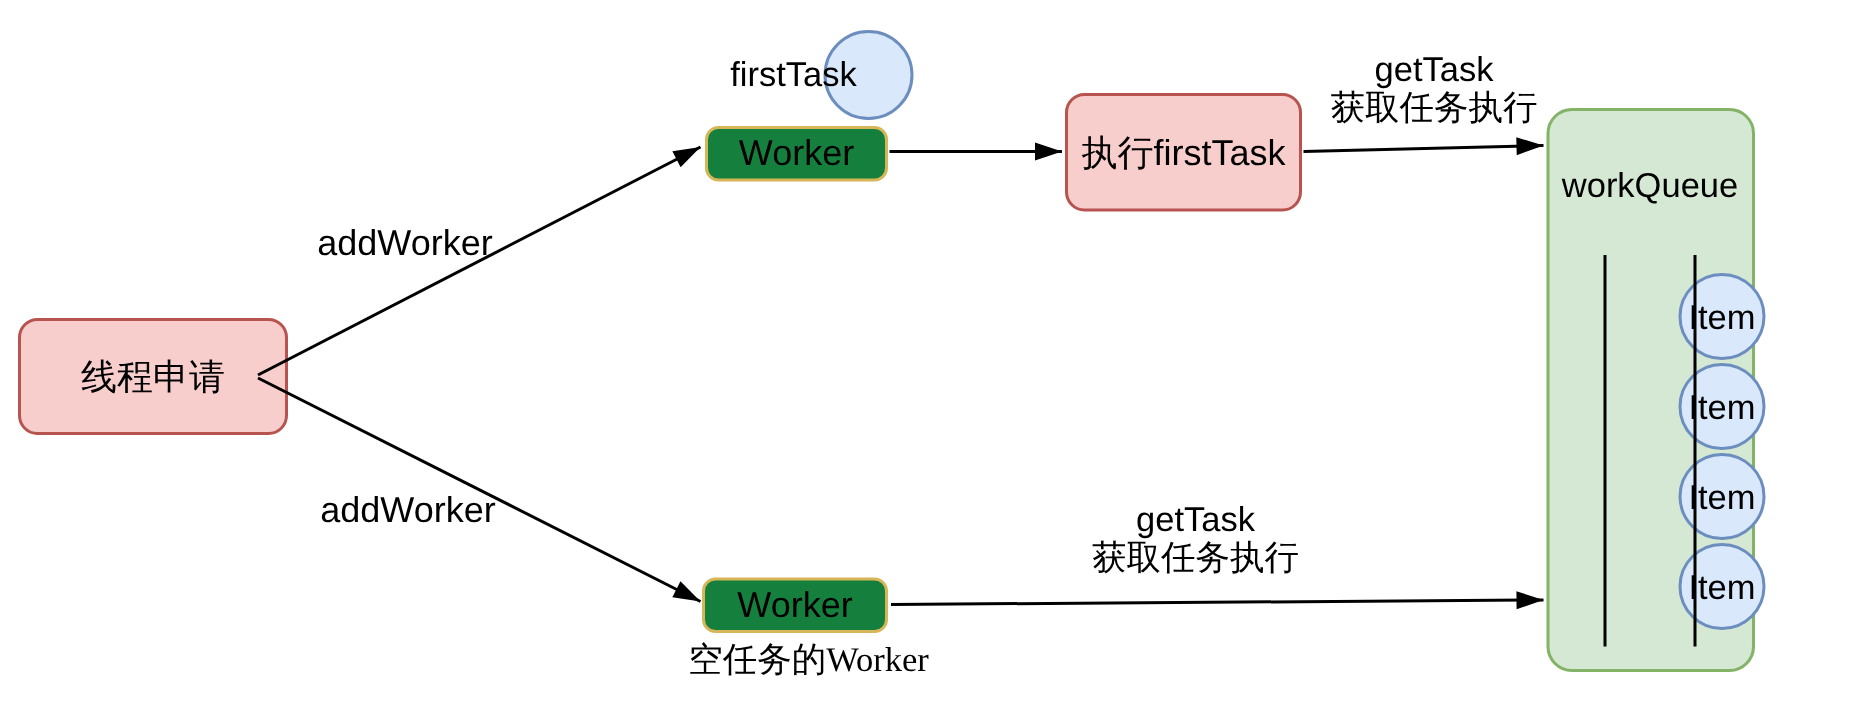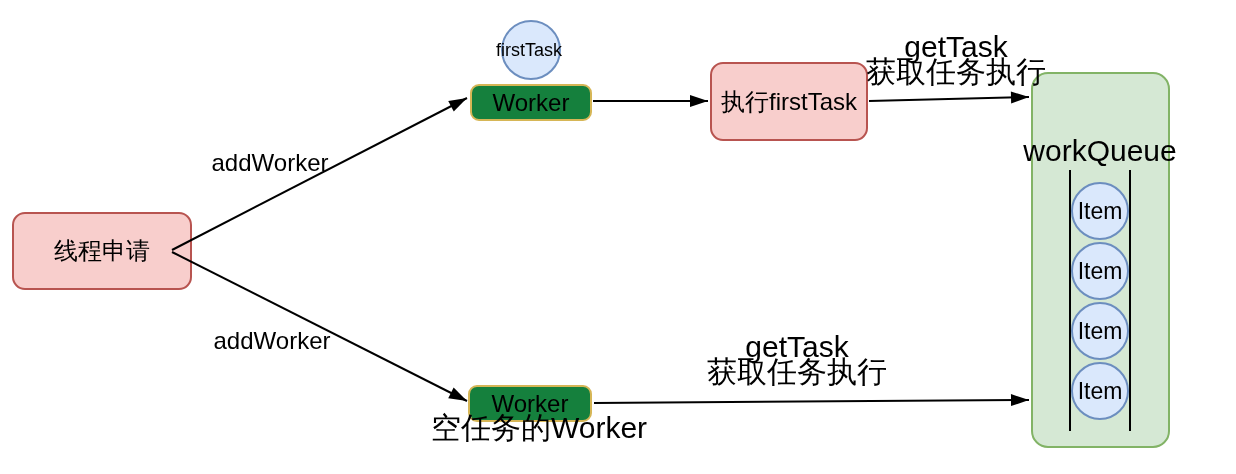--- a/index.html
+++ b/index.html
@@ -27,45 +27,46 @@
   .node-green  { background: #d5e8d4; border: 2px solid #82b366; border-radius: 17px; }
   .circle-blue {
     position: absolute;
     box-sizing: border-box;
     background: #dae8fc;
     border: 2px solid #6c8ebf;
     border-radius: 50%;
     display: flex;
     align-items: center;
     justify-content: center;
+    margin-left: 48px;
   }
   #first-task-circle { left: 501px; top: 20px; width: 60px; height: 60px; z-index: 1; }
   .queue-item { width: 58px; height: 58px; font-size: 23px; z-index: 3; }
   #thread-request   { left: 12px;  top: 212px; width: 180px; height: 78px; }
   #worker-top       { left: 470px; top: 84px;  width: 122px; height: 37px; }
   #exec-first-task  { left: 710px; top: 62px;  width: 158px; height: 79px; }
   #worker-bottom    { left: 468px; top: 385px; width: 124px; height: 37px; }
   #work-queue       { left: 1031px; top: 72px; width: 139px; height: 376px; z-index: 1; }
   .lbl {
     position: absolute;
     transform: translate(-50%, -50%);
     white-space: nowrap;
     text-align: center;
-    font-size: 30px;
+    font-size: 23px;
     z-index: 6;
   }
   .lbl.two-line { line-height: 25px; }
-  #first-task-label  { left: 529px;  top: 50px;  font-size: 18px; z-index: 4; text-align: center; }
+  #first-task-label  { left: 529px;  top: 50px;  font-size: 23px; z-index: 4; text-align: center; }
   #add-worker-top    { left: 270px;  top: 163px; font-size: 24px; }
   #add-worker-bottom { left: 272px;  top: 341px; font-size: 24px; }
   #caption-worker-top    { left: 530px; top: 141px; }
-  #caption-worker-bottom { left: 539px; top: 428px; }
+  #caption-worker-bottom { left: 539px; top: 440px; font-family: Liberation Serif, serif; }
   #get-task-top    { left: 956px; top: 59px; }
   #get-task-bottom { left: 797px; top: 359px; }
-  #work-queue-title { left: 1100px; top: 151px; z-index: 3; }
+  #work-queue-title { left: 1100px; top: 124px; z-index: 3; }
   #edges-overlay {
     position: absolute;
     left: 0; top: 0;
     width: 1236px; height: 474px;
     z-index: 5;
     pointer-events: none;
   }
 </style>
 </head>
 <body>

